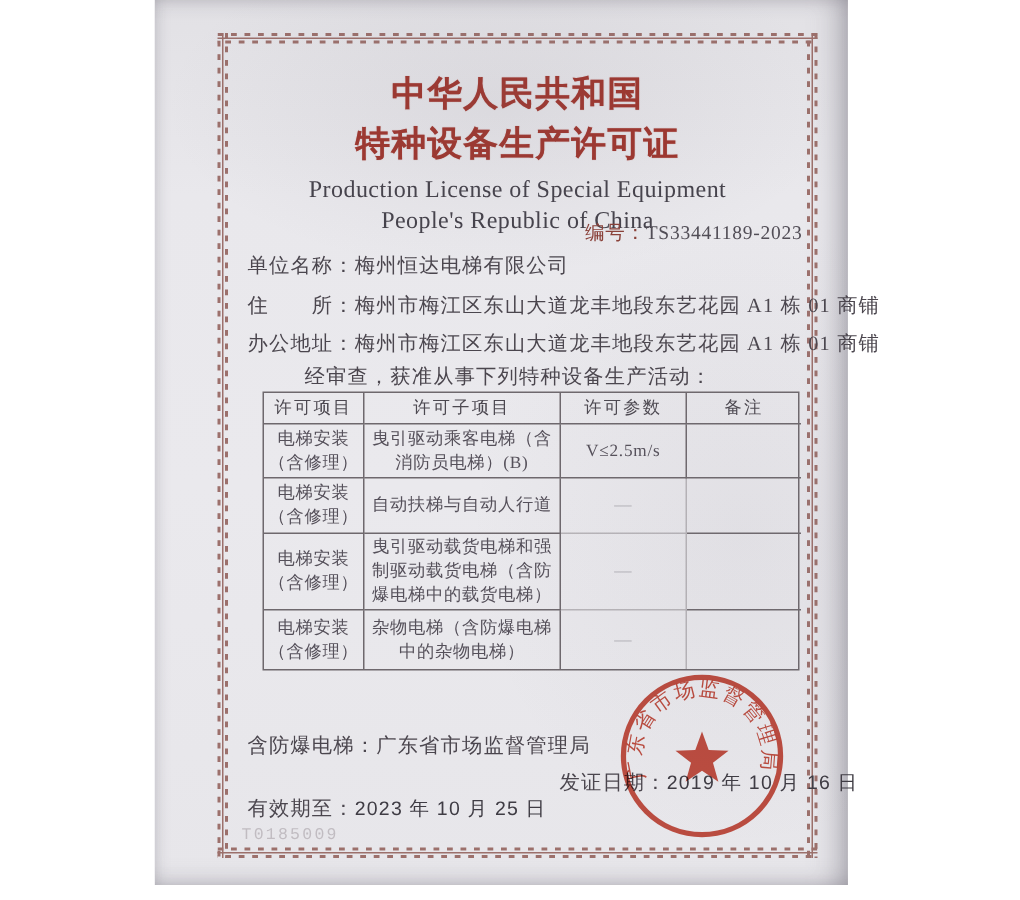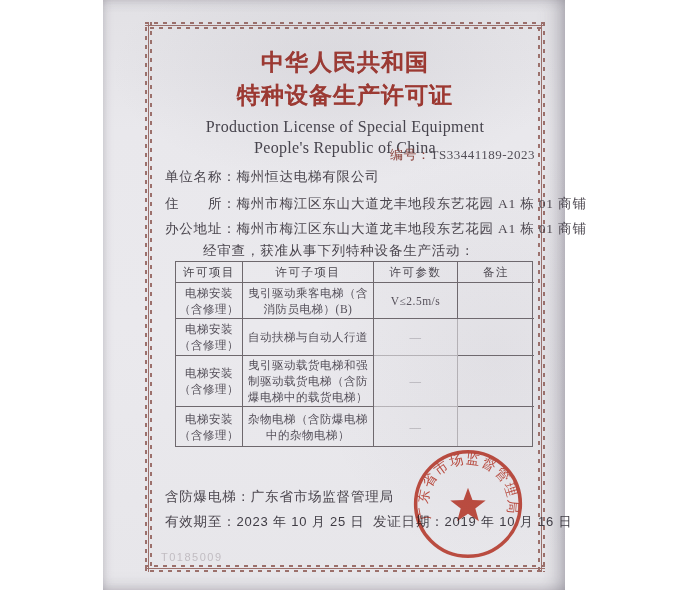--- a/index.html
+++ b/index.html
@@ -74,26 +74,26 @@
     font-size:11.5px;line-height:16px;color:#55505a;letter-spacing:.5px;
     overflow:hidden;
   }
   .cell.hd{color:#4c4850;letter-spacing:1.5px;}
   .cell.c4{border-right:none;}
   .cell.r5{border-bottom:none;}
   .cell.faint{opacity:.4;}
   
   .foot{position:absolute;font-size:13.5px;color:#4b464e;letter-spacing:.8px;white-space:nowrap;z-index:2;}
   .ft1{left:62px;top:488px;}
-  .ft2{left:62px;top:513px;}
+  .ft2{left:62px;top:530px;}
   .ft3{left:270px;top:513px;}
   .date-num{font-family:"Liberation Sans","DejaVu Sans",sans-serif;color:#3f3c44;font-size:13px;}
   .watermark{
     position:absolute;left:58px;top:551px;font-size:11px;letter-spacing:1.5px;
-    color:#a8a1a7;opacity:.6;font-family:Liberation Sans, sans-serif;z-index:1;
+    color:#a8a1a7;opacity:.6;font-family:Liberation Mono, monospace;z-index:1;
   }
   
   .stamp{position:absolute;left:305px;top:444px;width:120px;height:120px;z-index:5;
          mix-blend-mode:multiply;opacity:.92;}
 </style>
 </head>
 <body>
 
 <div class="scene">
   <div class="paper">

